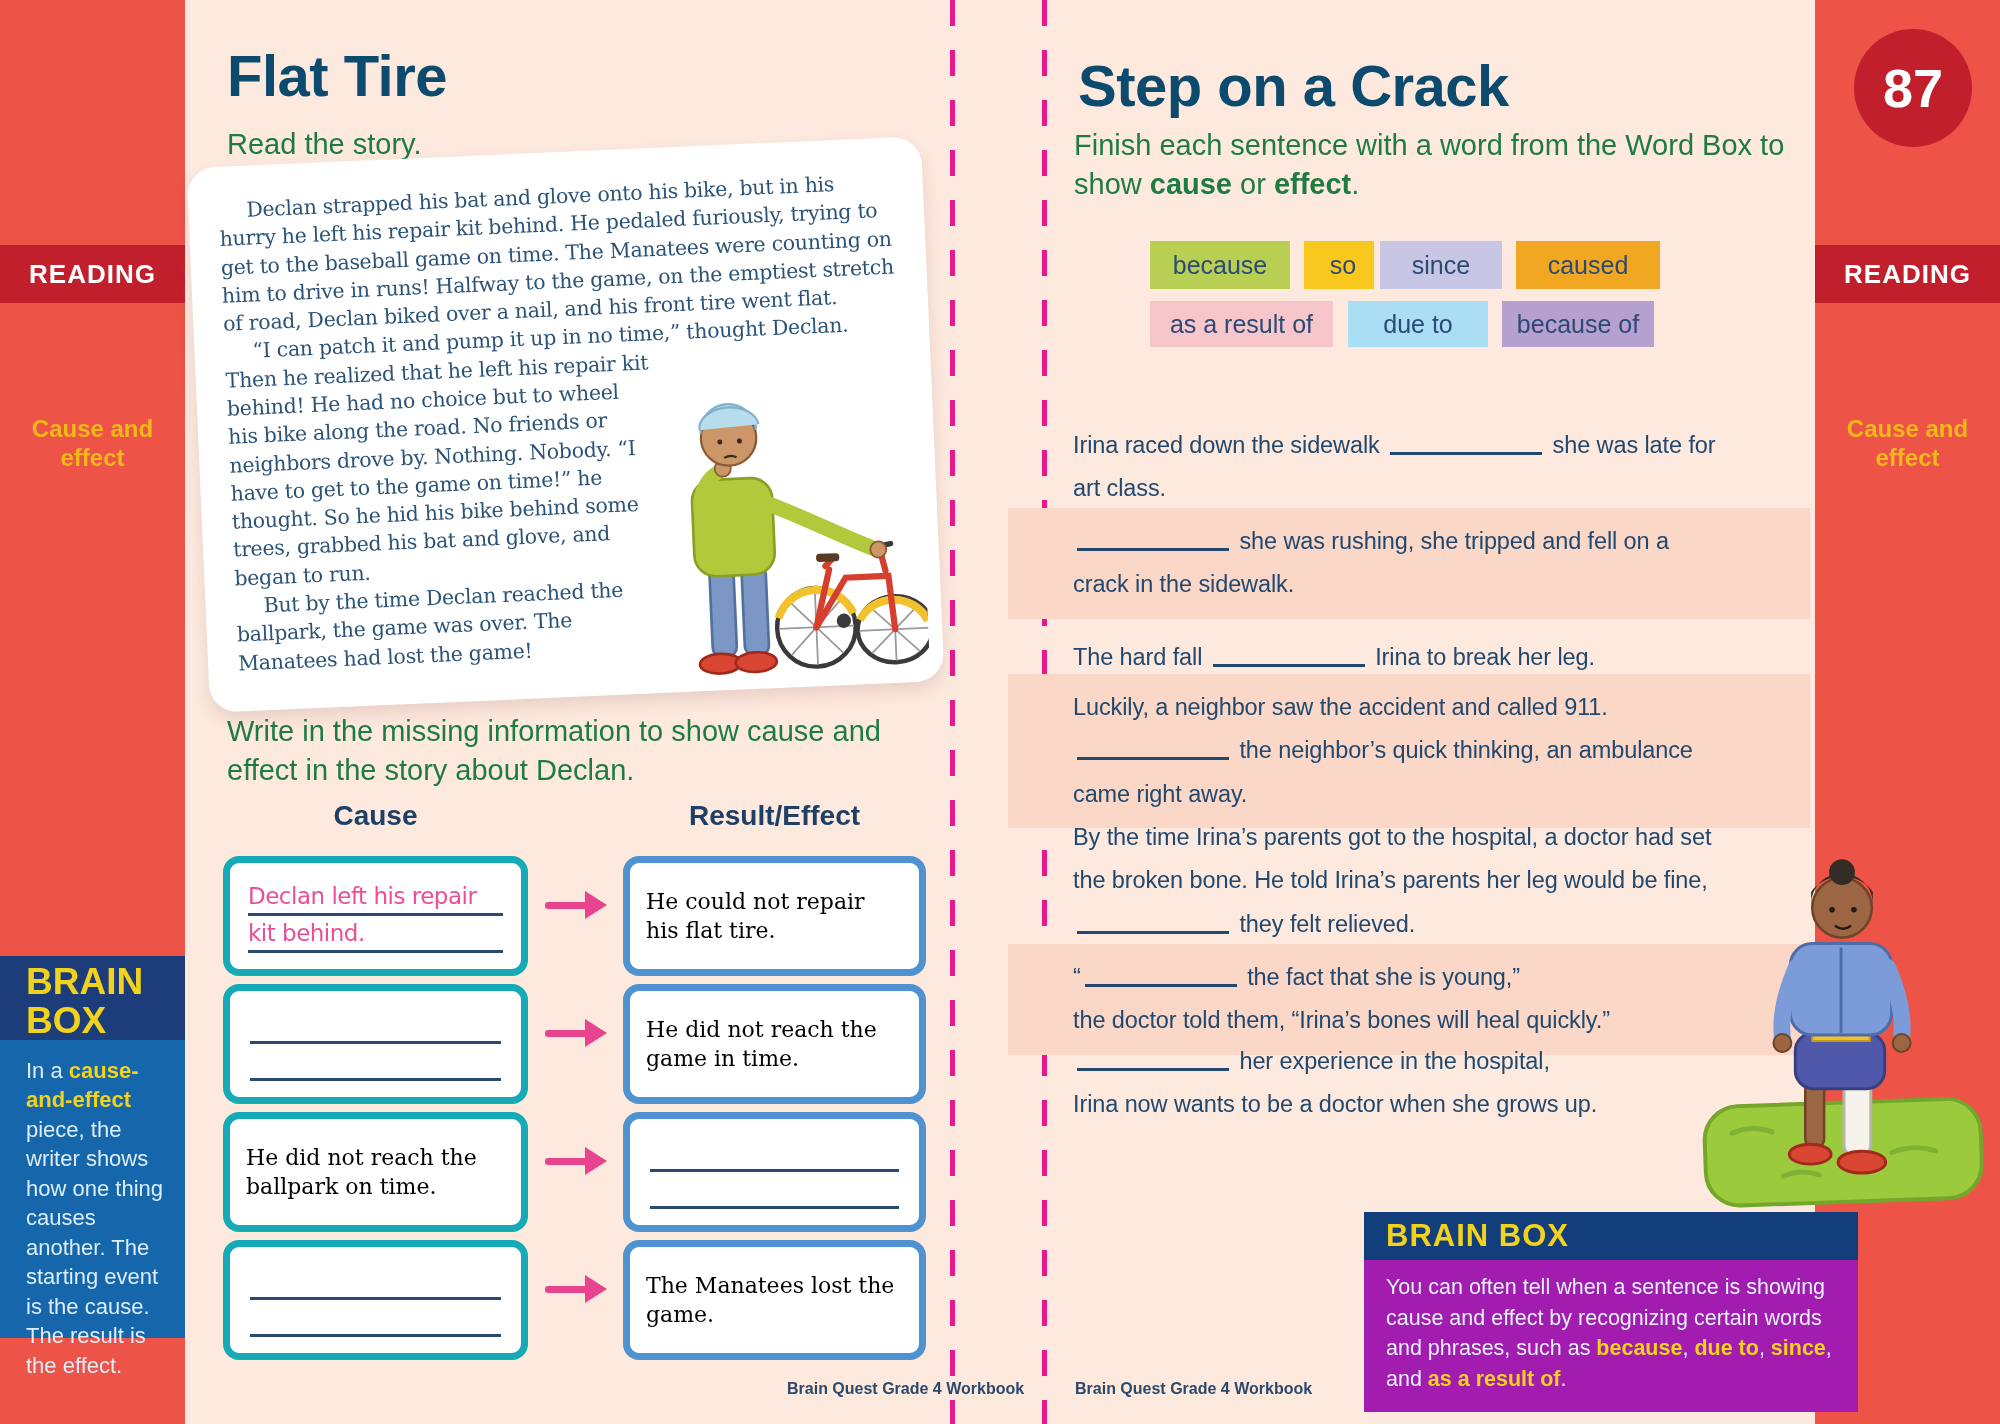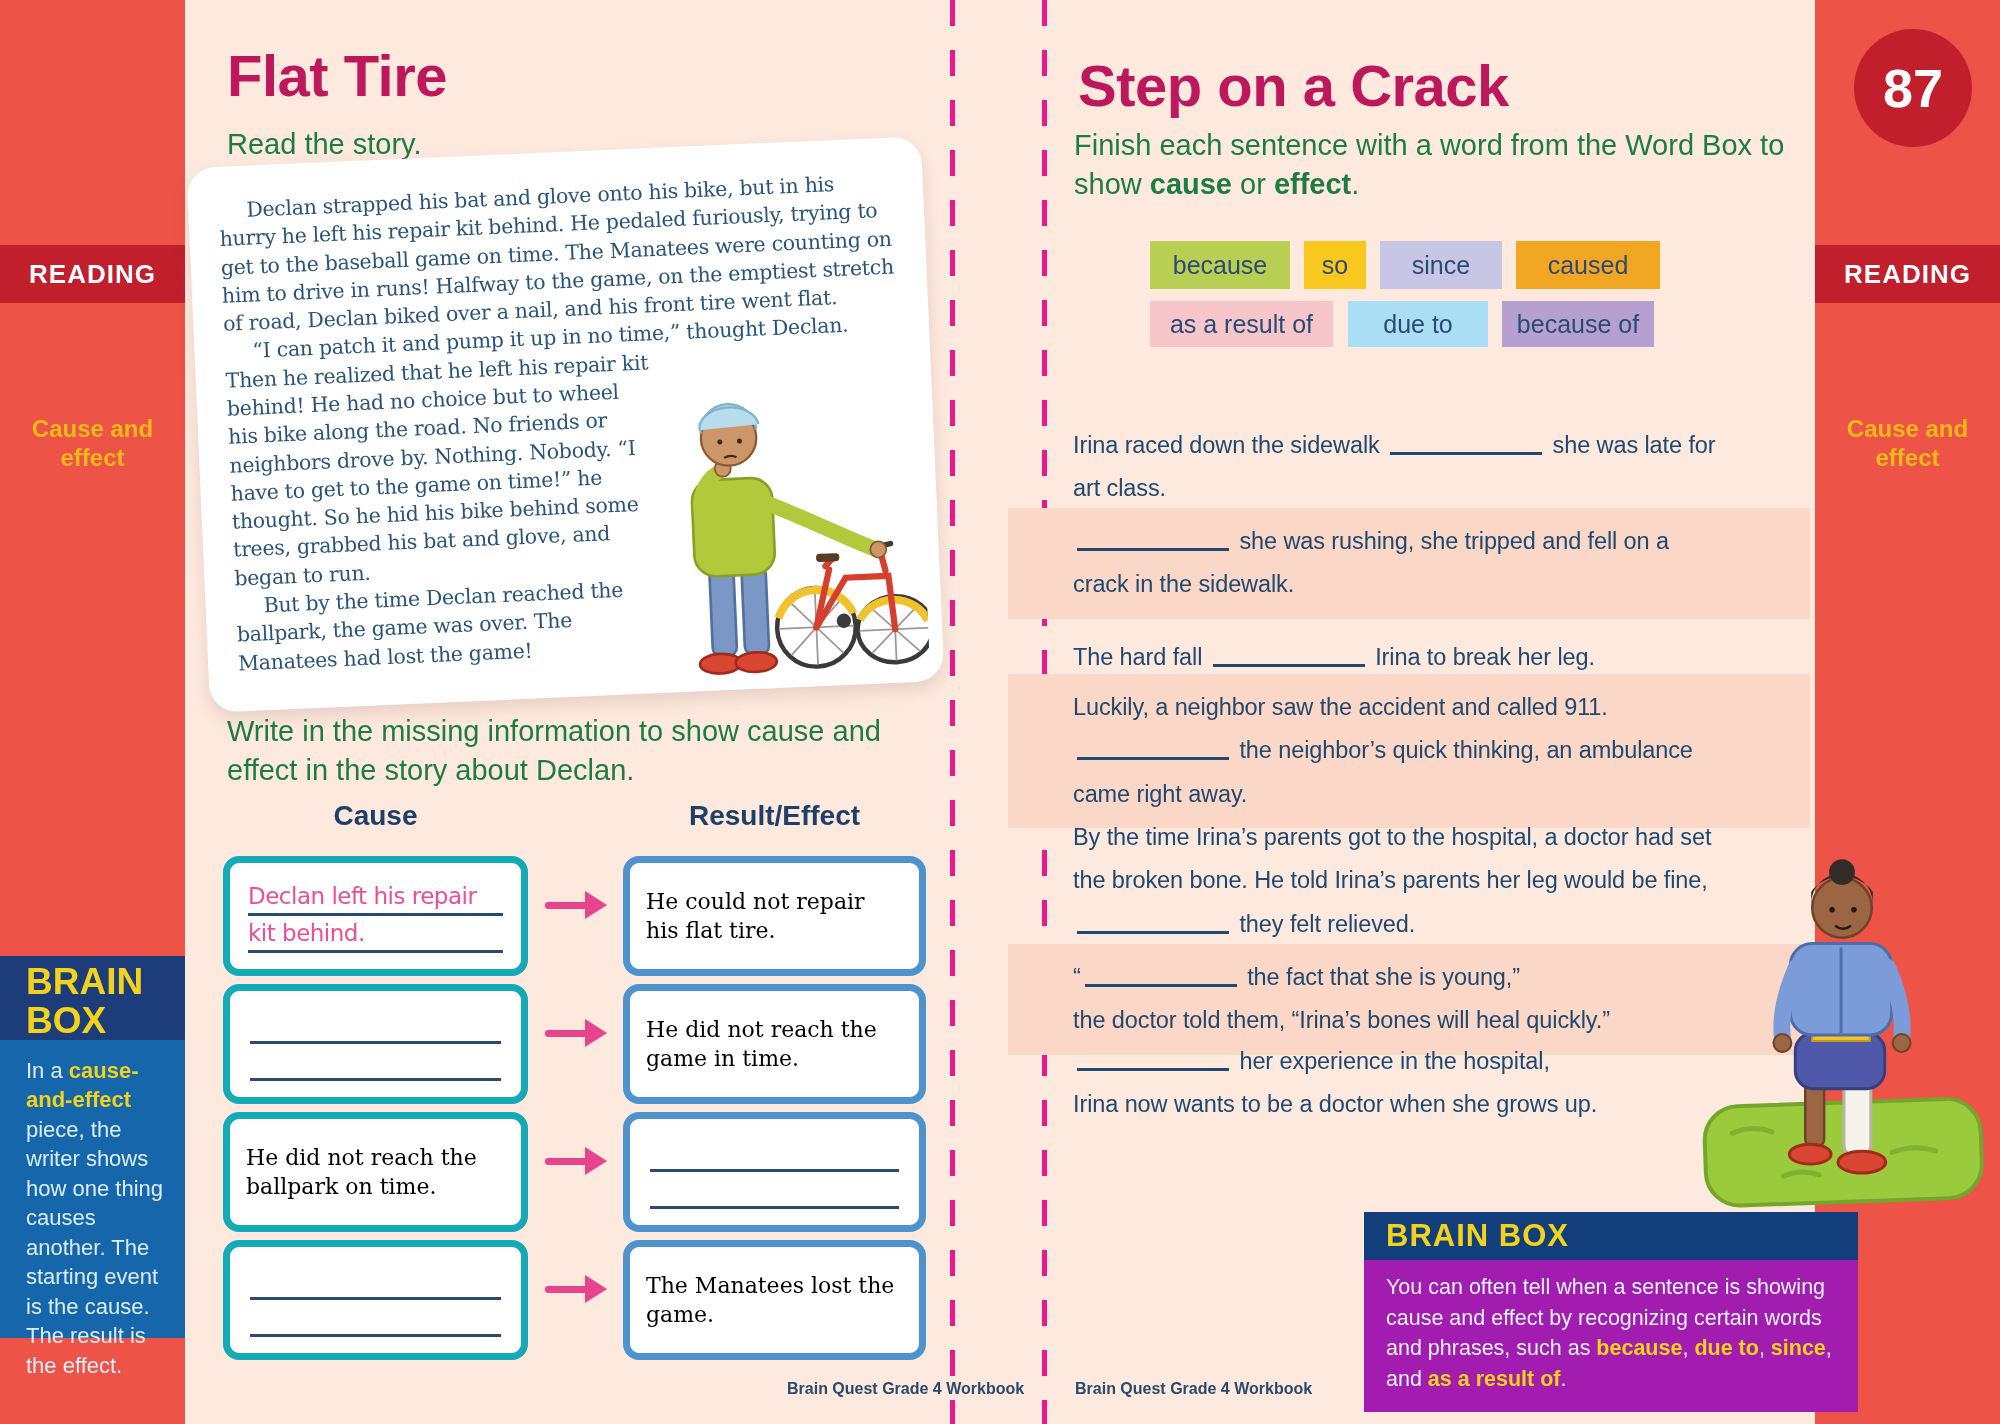--- a/index.html
+++ b/index.html
@@ -27,21 +27,21 @@
   .bb-right-header{background:#123e7c;height:48px;color:#f2d21d;font-weight:bold;font-size:31px;
     letter-spacing:1px;display:flex;align-items:center;padding-left:22px;}
   .bb-right-body{background:#a21caf;padding:12px 22px 18px 22px;color:#e6f2fb;font-size:21.5px;line-height:1.42;}
   .em{color:#f2d21d;font-weight:bold;}
   .strong{font-weight:bold;}
   
   .gutter-line{position:absolute;top:0;width:5px;height:1424px;z-index:1;
     background:repeating-linear-gradient(to bottom,#e9188b 0 26px,transparent 26px 50px);}
   .gutter-line.g1{left:950px;} .gutter-line.g2{left:1042px;}
   
-  .title{position:absolute;color:#be185d;font-size:58px;font-weight:bold;letter-spacing:-0.5px;}
+  .title{position:absolute;color:#0c4a6e;font-size:58px;font-weight:bold;letter-spacing:-0.5px;}
   .title.left-t{left:227px;top:42px;}
   .title.right-t{left:1078px;top:52px;}
   .green{color:#1e7b42;}
   .read-instr{position:absolute;left:227px;top:128px;font-size:29px;}
   .story-card{position:absolute;left:198px;top:152px;width:735px;height:545px;background:#fff;
     border-radius:28px;transform:rotate(-2.5deg);box-shadow:0 8px 16px rgba(120,70,60,.15);z-index:2;
     padding:30px 26px 0 30px;box-sizing:border-box;}
   .story-text{font-family:"DejaVu Serif",serif;font-size:20.5px;letter-spacing:-0.3px;
     line-height:1.38;color:#2b5377;}
   .story-text p{margin:0;text-indent:28px;}
@@ -221,21 +221,21 @@
 <div class="ebox r4">
   <div class="boxtext">The Manatees lost the game.</div>
 </div>
 
 <div class="footer fl">Brain Quest Grade 4 Workbook</div>
 
 <div class="title right-t">Step on a Crack</div>
 <div class="finish-instr green"><span>Finish each sentence with a word from the Word Box to show </span><span class="strong">cause</span><span> or </span><span class="strong">effect</span><span>.</span></div>
 
 <div class="chip c1" style="background-color: rgb(185, 207, 84);">because</div>
-<div class="chip c2" style="background-color: rgb(249, 200, 31);">so</div>
+<div class="chip c2" style="background-color: rgb(249, 200, 31); padding-left: 8px;">so</div>
 <div class="chip c3" style="background-color: rgb(199, 198, 228);">since</div>
 <div class="chip c4" style="background-color: rgb(242, 167, 34);">caused</div>
 <div class="chip c5" style="background-color: rgb(246, 198, 203);">as a result of</div>
 <div class="chip c6" style="background-color: rgb(169, 222, 245);">due to</div>
 <div class="chip c7" style="background-color: rgb(181, 160, 207);">because of</div>
 
 <div class="sent s1"><span>Irina raced down the sidewalk </span><span class="blank"></span><span> she was late for</span><br><span>art class.</span></div>
 <div class="stripe st2">
   <div class="sent-inner"><span class="blank"></span><span> she was rushing, she tripped and fell on a</span><br><span>crack in the sidewalk.</span></div>
 </div>

